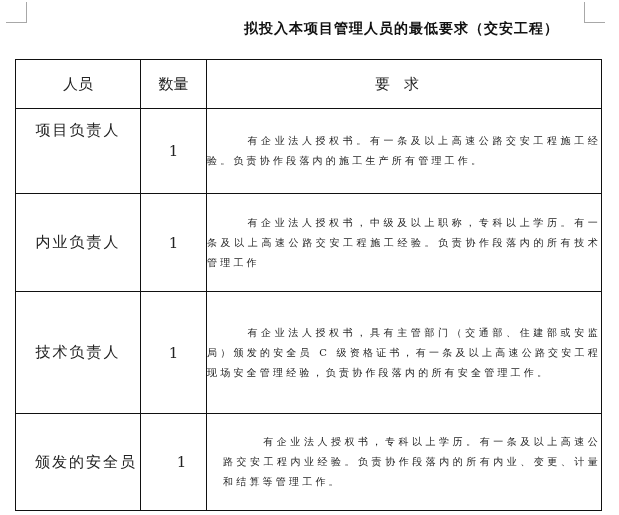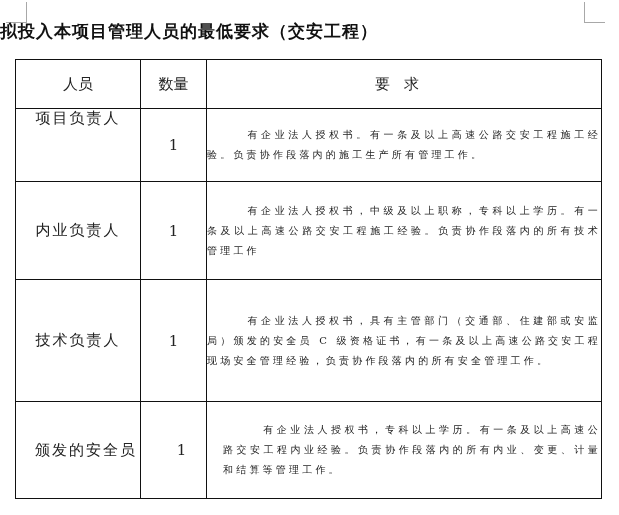--- a/index.html
+++ b/index.html
@@ -30,22 +30,22 @@
     .corner-tr {
       left: 584px;
       top: 2px;
       border-width: 0 0 1px 1px;
     }
     .doc-title {
       position: absolute;
       top: 20px;
       left: 0;
       width: 559px;
-      text-align: left;
-      font-size: 17px;
+      text-align: right;
+      font-size: 14px;
       font-weight: bold;
       letter-spacing: 1px;
       color: #111;
     }
     table.req-table {
       position: absolute;
       left: 15px;
       top: 59px;
       width: 586px;
       border-collapse: collapse;
@@ -70,20 +70,21 @@
       letter-spacing: 14px;
     }
     td.person {
       text-align: center;
       font-size: 15px;
       letter-spacing: 2px;
       color: #222;
     }
     td.person.top-align {
       vertical-align: top;
+      padding-top: 12px;
     }
     td.qty {
       text-align: center;
       font-size: 15px;
       color: #222;
     }
     td.req {
       font-size: 10px;
       line-height: 20px;
       letter-spacing: 3.2px;

